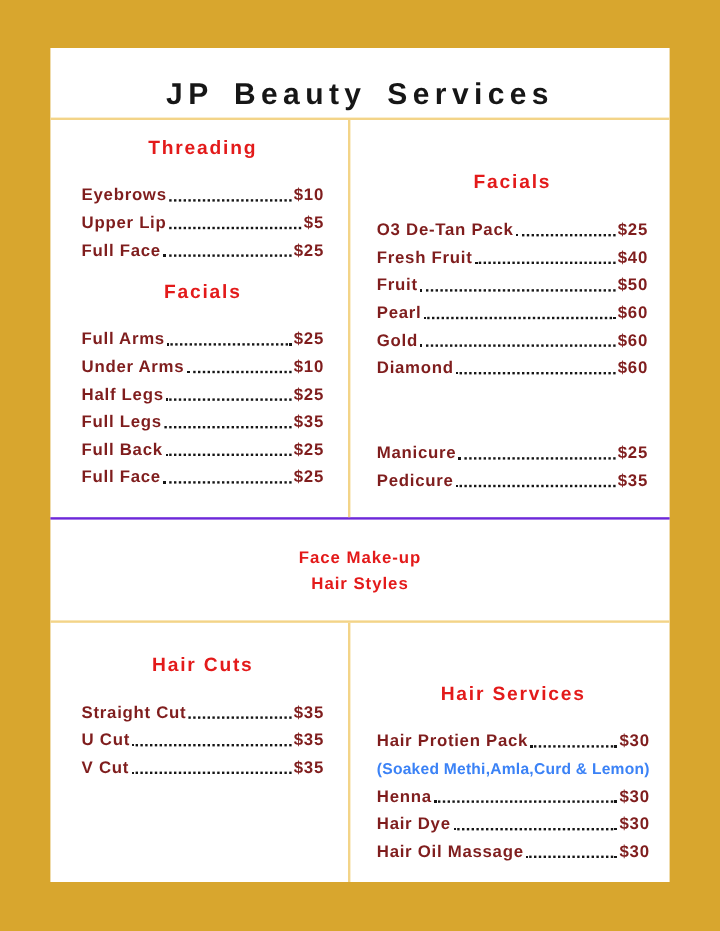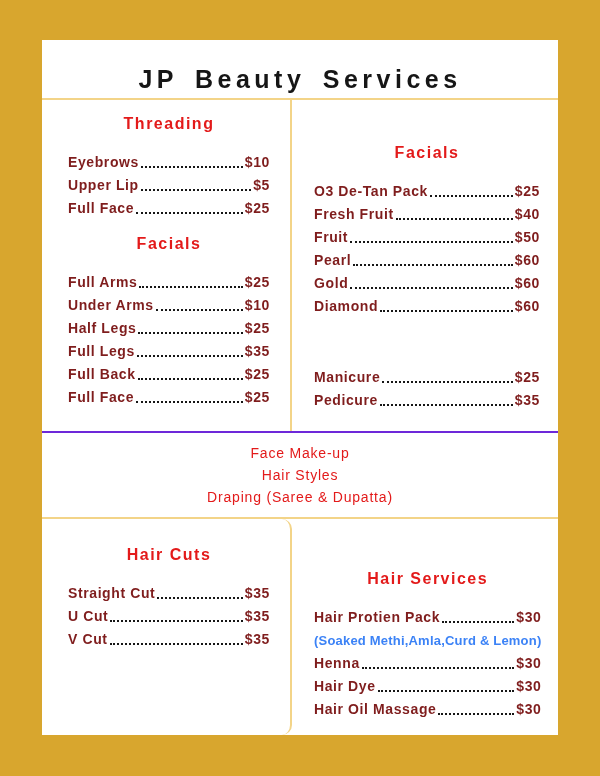--- a/index.html
+++ b/index.html
@@ -52,23 +52,23 @@
   .nails-group { margin-top:56px; }
   .event-row {
     flex:0 0 86px; height:86px; border-bottom:2px solid #F3D488;
     display:flex; flex-direction:column; align-items:center; justify-content:center;
     gap:7px; text-align:center;
   }
   .event-heading {
     color:#E31A1A; font-size:16px; font-weight:bold; letter-spacing:1px; line-height:17px;
   }
   .event-line {
-    color:#E31A1A; font-size:14px; font-weight:normal; letter-spacing:0.8px; line-height:15px;
-  }
-  .bottom-pad { padding-top:26px;border-radius:10px; }
+    color:#E31A1A; font-size:14px; font-weight:bold; letter-spacing:0.8px; line-height:15px;
+  }
+  .bottom-pad { padding-top:26px; }
 </style>
 </head>
 <body>
 
 <div class="page">
   <div class="panel">
 
     <div class="title-row">
       <div class="page-title">JP Beauty Services</div>
     </div>
@@ -173,21 +173,20 @@
             <span class="leader"></span>
             <span class="item-price">$35</span>
           </div>
         </div>
       </div>
     </div>
 
     <div class="event-row">
       <div class="event-line">Face Make-up</div>
       <div class="event-line">Hair Styles</div>
-      <div class="event-line">Draping (Saree &amp; Dupatta)</div>
     </div>
 
     <div class="two-col bottom-section">
 
       <div class="col-left bottom-pad">
         <div class="section-heading">Hair Cuts</div>
 
         <div class="price-row">
           <span class="item-name">Straight Cut</span>
           <span class="leader"></span>

